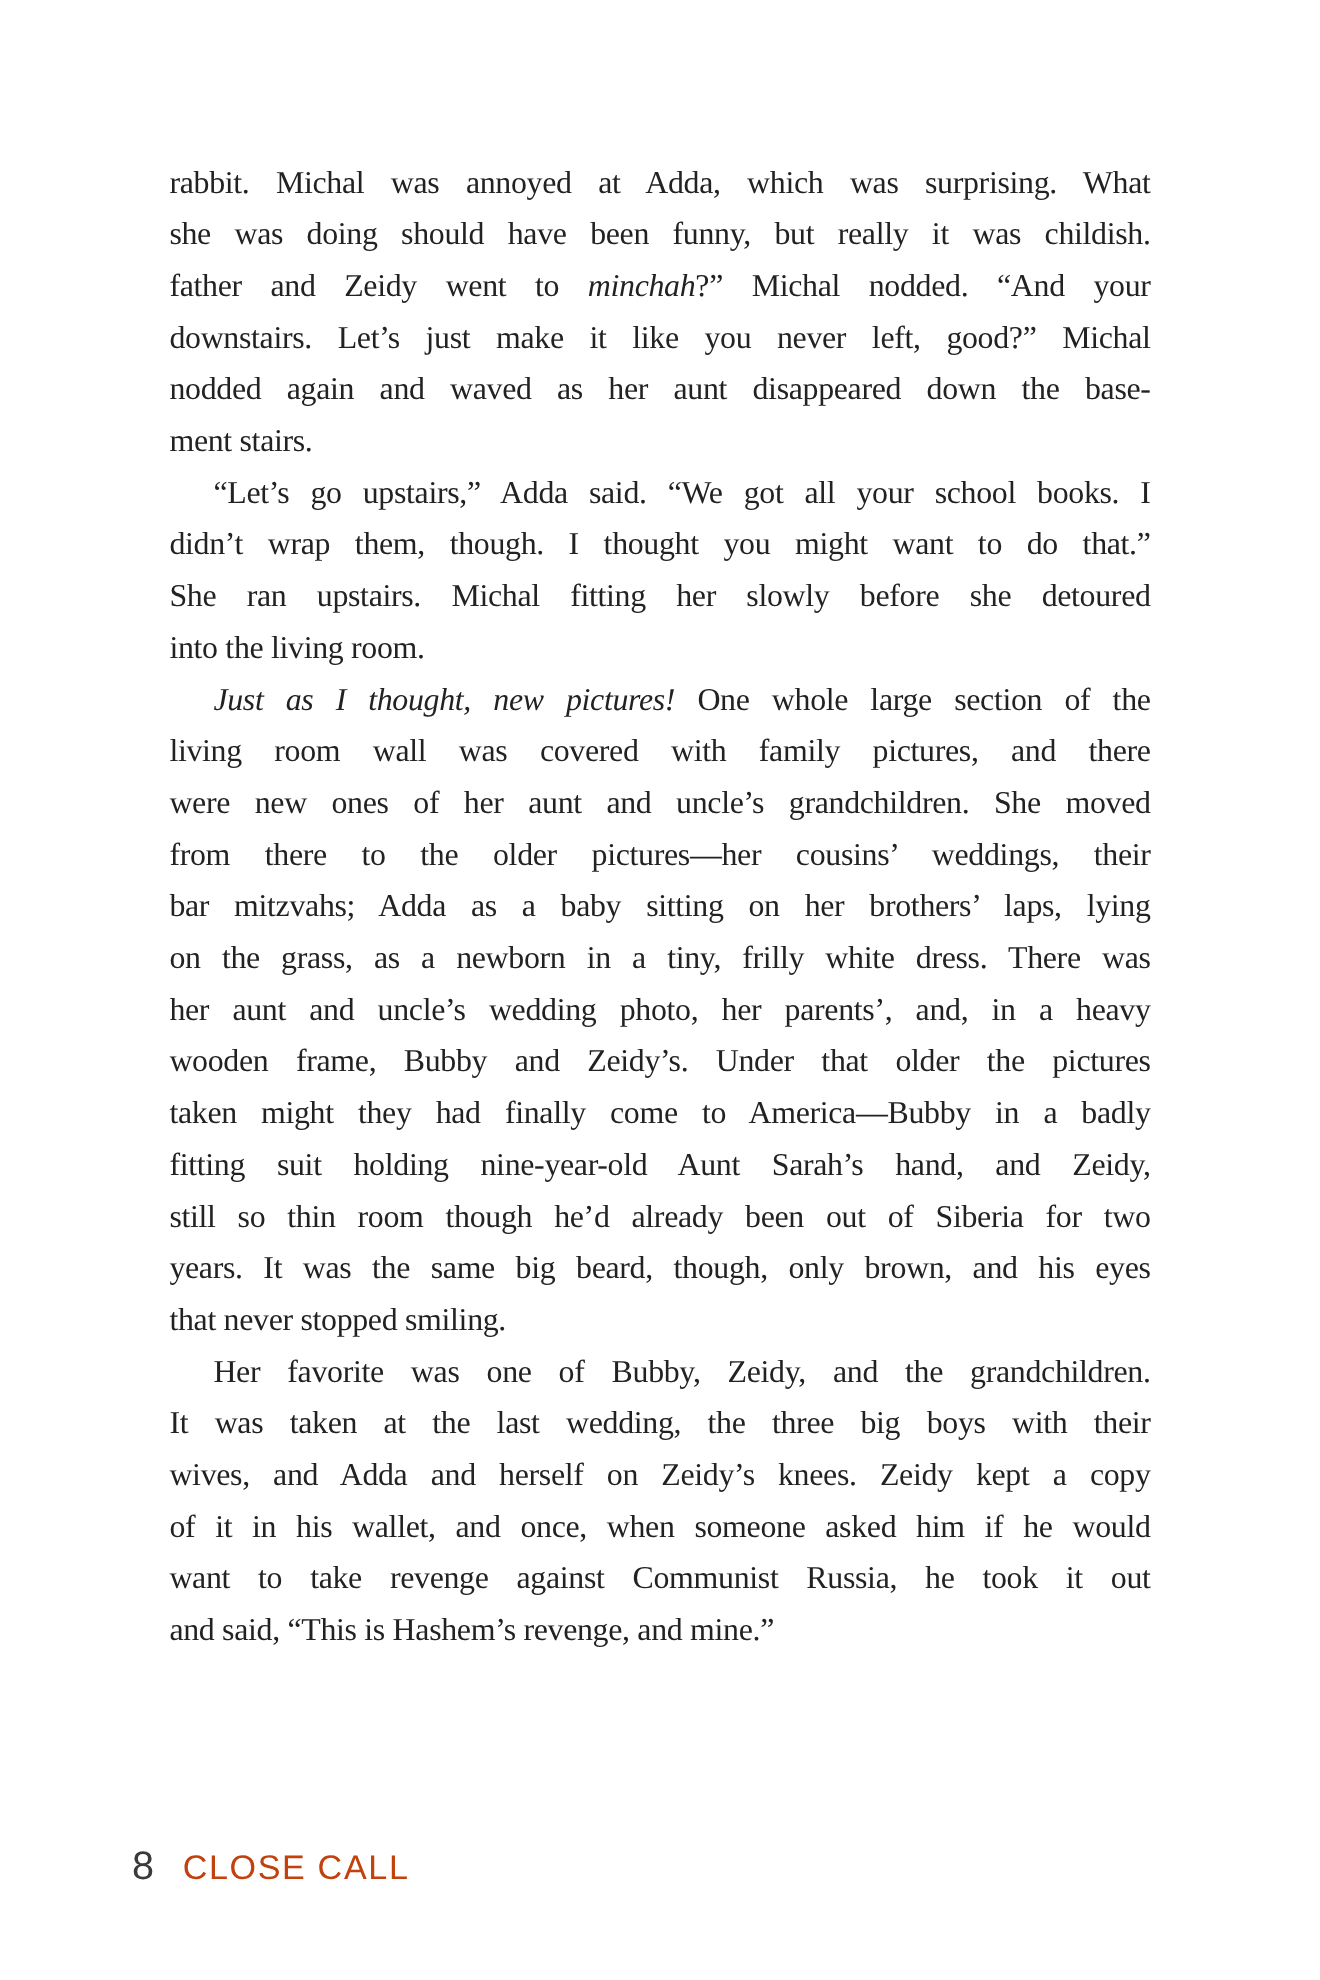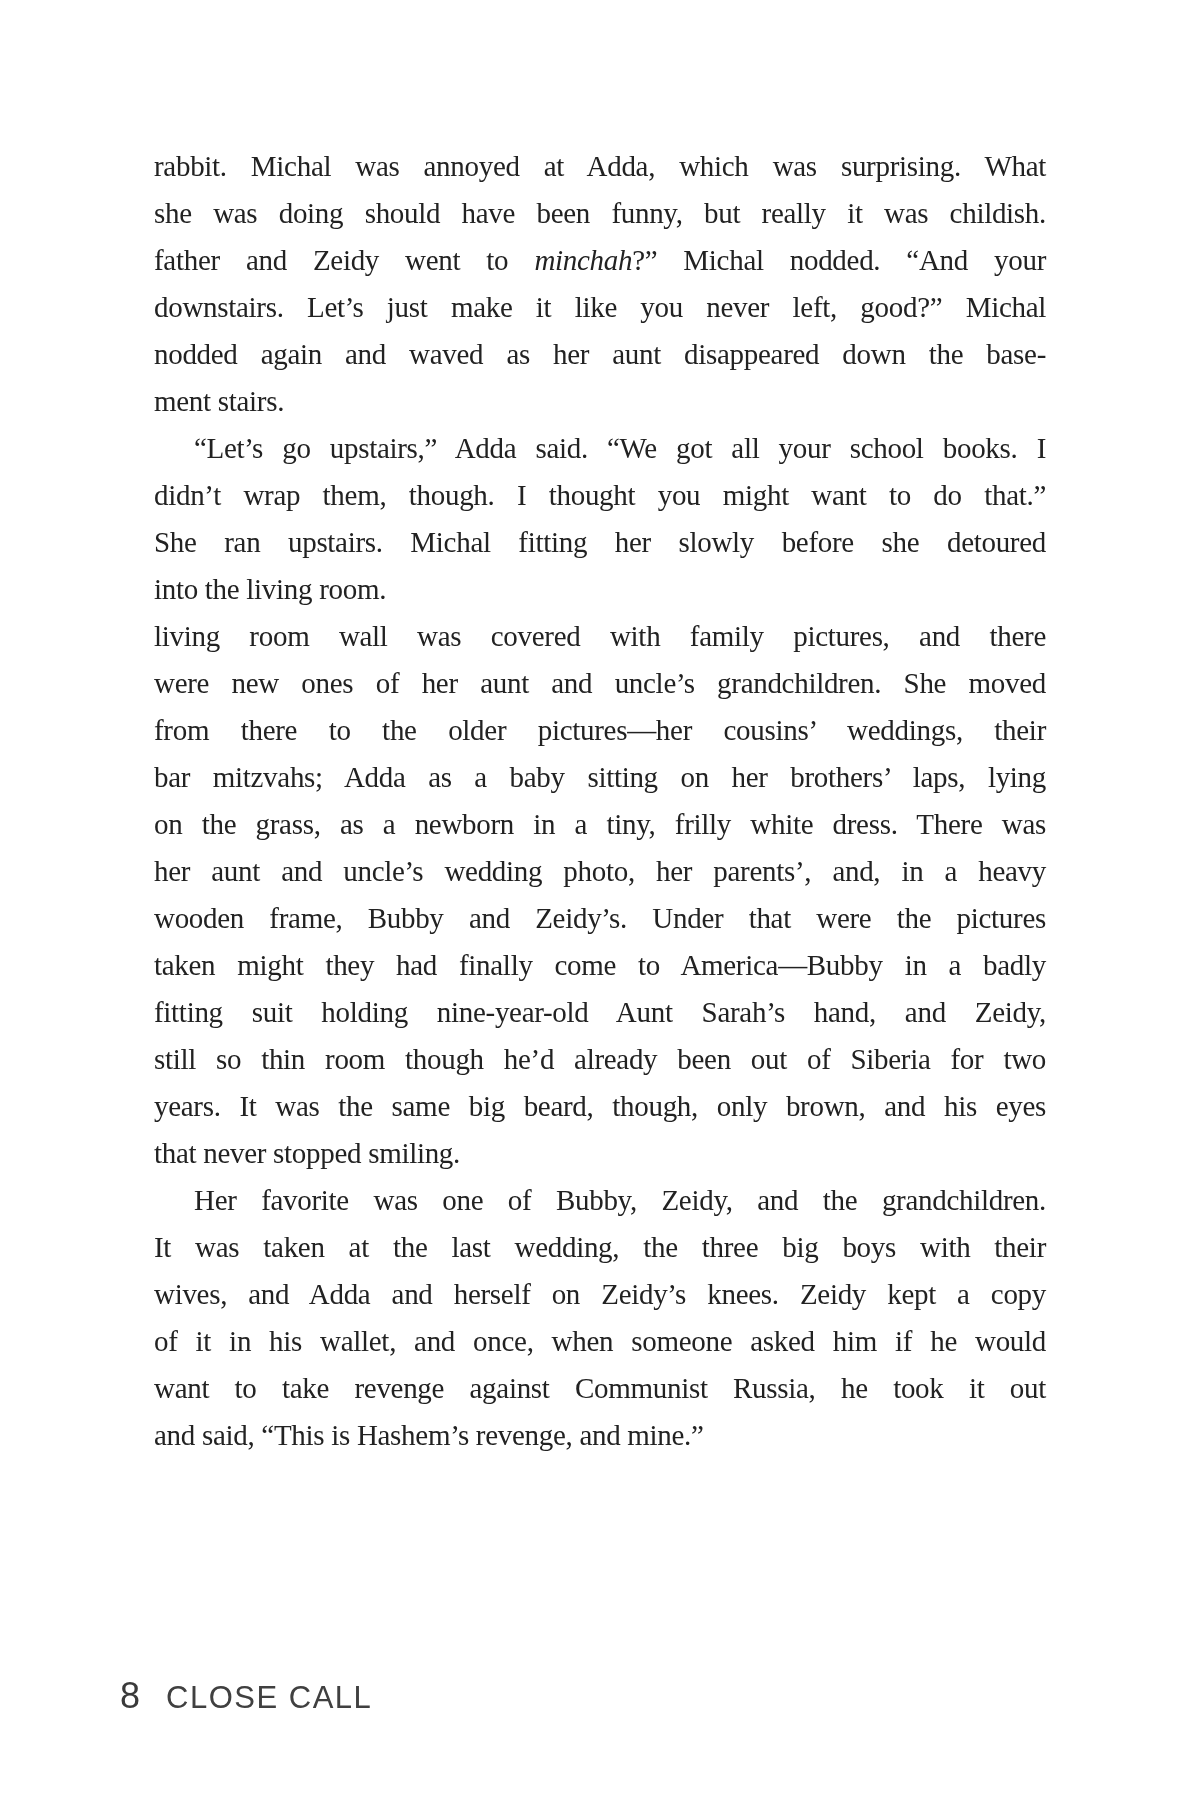--- a/index.html
+++ b/index.html
@@ -49,45 +49,46 @@
     font-family: "Liberation Sans", "DejaVu Sans", sans-serif;
   }
   .page-num {
     font-size: 36px;
     line-height: 36px;
     color: #3a3a3a;
   }
   .running-title {
     font-size: 31px;
     letter-spacing: 1.5px;
-    color: #404040;
+    color: #c2410c;
   }
 </style>
 </head>
 <body>
 
 <div class="page">
   <main class="text-block">
       <div class="line"><span>rabbit. Michal was annoyed at Adda, which was surprising. What</span></div>
       <div class="line"><span>she was doing should have been funny, but really it was childish.</span></div>
       <div class="line"><span>father and Zeidy went to </span><em>minchah</em><span>?” Michal nodded. “And your</span></div>
       <div class="line"><span>downstairs. Let’s just make it like you never left, good?” Michal</span></div>
       <div class="line"><span>nodded again and waved as her aunt disappeared down the base-</span></div>
       <div class="line para-end"><span>ment stairs.</span></div>
       <div class="line indent"><span>“Let’s go upstairs,” Adda said. “We got all your school books. I</span></div>
       <div class="line"><span>didn’t wrap them, though. I thought you might want to do that.”</span></div>
       <div class="line"><span>She ran upstairs. Michal fitting her slowly before she detoured</span></div>
       <div class="line para-end"><span>into the living room.</span></div>
+      <div class="line indent"><em>Just as I thought, new pictures!</em><span> One whole large section of the</span></div>
       <div class="line"><span>living room wall was covered with family pictures, and there</span></div>
       <div class="line"><span>were new ones of her aunt and uncle’s grandchildren. She moved</span></div>
       <div class="line"><span>from there to the older pictures—her cousins’ weddings, their</span></div>
       <div class="line"><span>bar mitzvahs; Adda as a baby sitting on her brothers’ laps, lying</span></div>
       <div class="line"><span>on the grass, as a newborn in a tiny, frilly white dress. There was</span></div>
       <div class="line"><span>her aunt and uncle’s wedding photo, her parents’, and, in a heavy</span></div>
-      <div class="line"><span>wooden frame, Bubby and Zeidy’s. Under that were the pictures</span></div>
+      <div class="line"><span>wooden frame, Bubby and Zeidy’s. Under that older the pictures</span></div>
       <div class="line"><span>taken might they had finally come to America—Bubby in a badly</span></div>
       <div class="line"><span>fitting suit holding nine-year-old Aunt Sarah’s hand, and Zeidy,</span></div>
       <div class="line"><span>still so thin room though he’d already been out of Siberia for two</span></div>
       <div class="line"><span>years. It was the same big beard, though, only brown, and his eyes</span></div>
       <div class="line para-end"><span>that never stopped smiling.</span></div>
       <div class="line indent"><span>Her favorite was one of Bubby, Zeidy, and the grandchildren.</span></div>
       <div class="line"><span>It was taken at the last wedding, the three big boys with their</span></div>
       <div class="line"><span>wives, and Adda and herself on Zeidy’s knees. Zeidy kept a copy</span></div>
       <div class="line"><span>of it in his wallet, and once, when someone asked him if he would</span></div>
       <div class="line"><span>want to take revenge against Communist Russia, he took it out</span></div>

